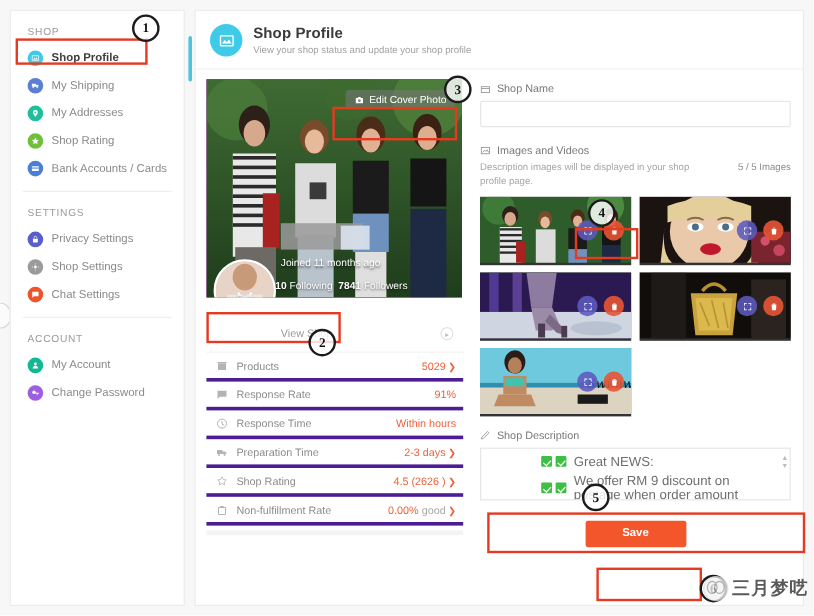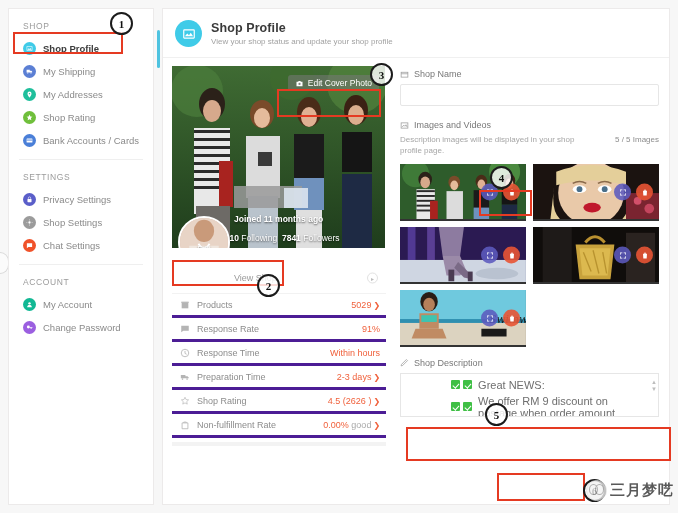--- a/index.html
+++ b/index.html
@@ -122,21 +122,21 @@
     background: rgba(120,120,120,.55);
     border-radius: 3px;
     padding: 3px 7px;
     cursor: pointer;
   }
   .edit-cover-btn svg { width: 9px; height: 9px; }
   .edit-cover-btn span { font-size: 8.5px; color: #ffffff; white-space: nowrap; }
   .joined {
     position: absolute;
     left: 62px; bottom: 24px;
-    font-size: 8.5px; color: #ffffff; font-weight: bold;
+    font-size: 8.5px; color: #ffffff; font-weight: normal;
     text-shadow: 0 1px 2px rgba(0,0,0,.6);
   }
   .followrow {
     position: absolute;
     left: 48px; bottom: 5px;
     font-size: 8.5px; color: #ffffff;
     text-shadow: 0 1px 2px rgba(0,0,0,.6);
     white-space: nowrap;
   }
   .followrow b { font-weight: bold; }
@@ -820,20 +820,23 @@
             <span class="tick"></span>
             <span class="tick"></span>
             <span class="txt">We offer RM 9 discount on postage when order amount</span>
           </div>
           <div class="desc-scroll">
               <span>▲</span>
               <span>▼</span>
             </div>
         </div>
 
+        <div class="save-wrap">
+          <button class="save-btn">Save</button>
+        </div>
       </div>
     </div>
   </section>
 
   <div class="anno-box" style="left:13px;  top:32px;  width:110px; height:22px;"></div>
   <div class="anno-num" style="left:110px; top:12px;">1</div>
 
   <div class="anno-box" style="left:172px; top:260px; width:112px; height:26px;"></div>
   <div class="anno-num" style="left:257px; top:274px;">2</div>
 

